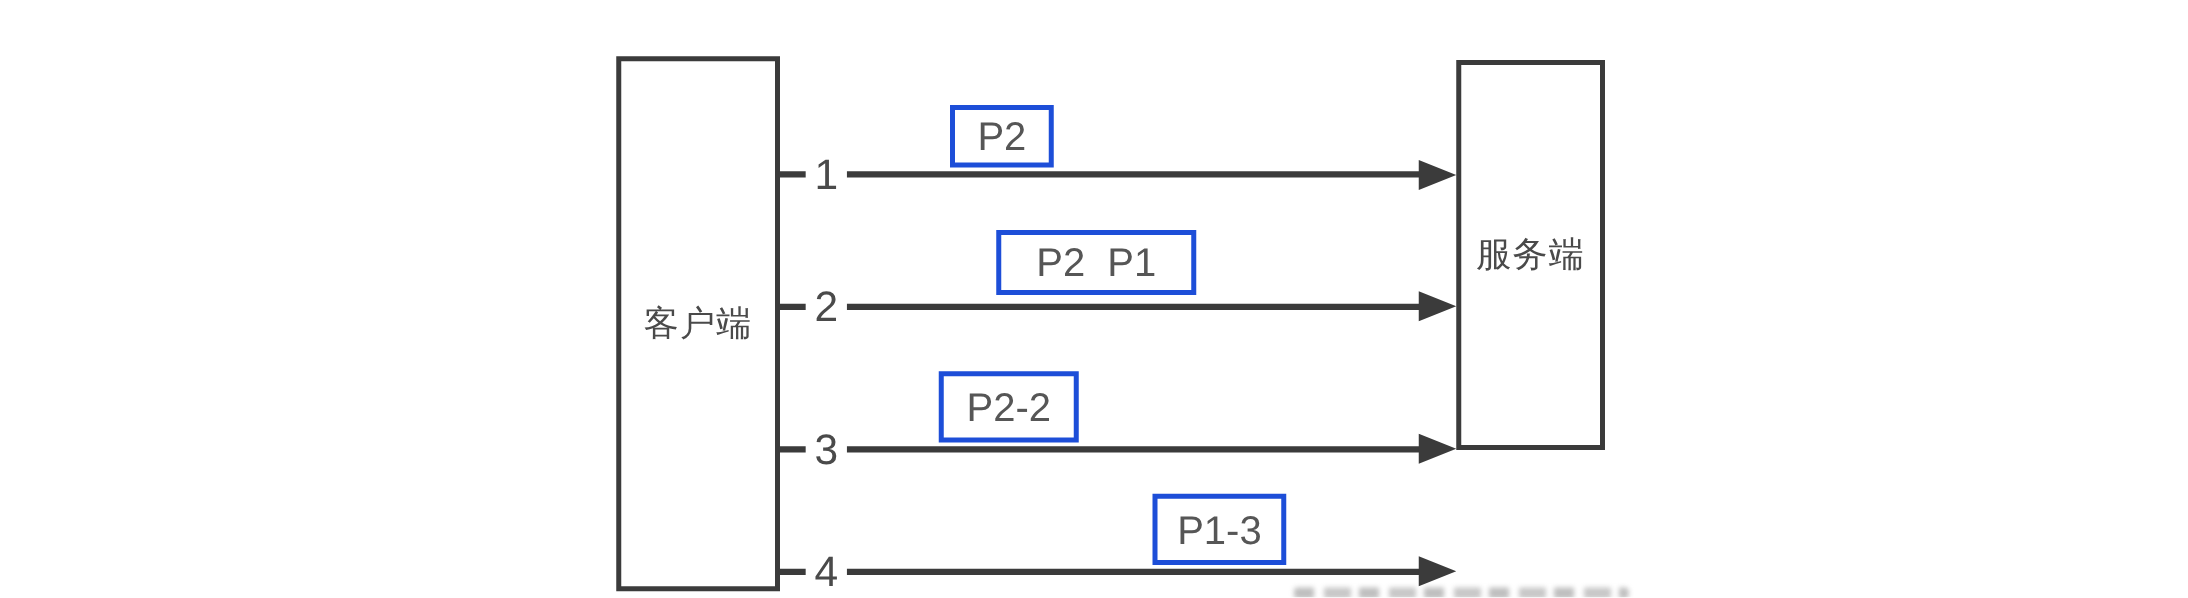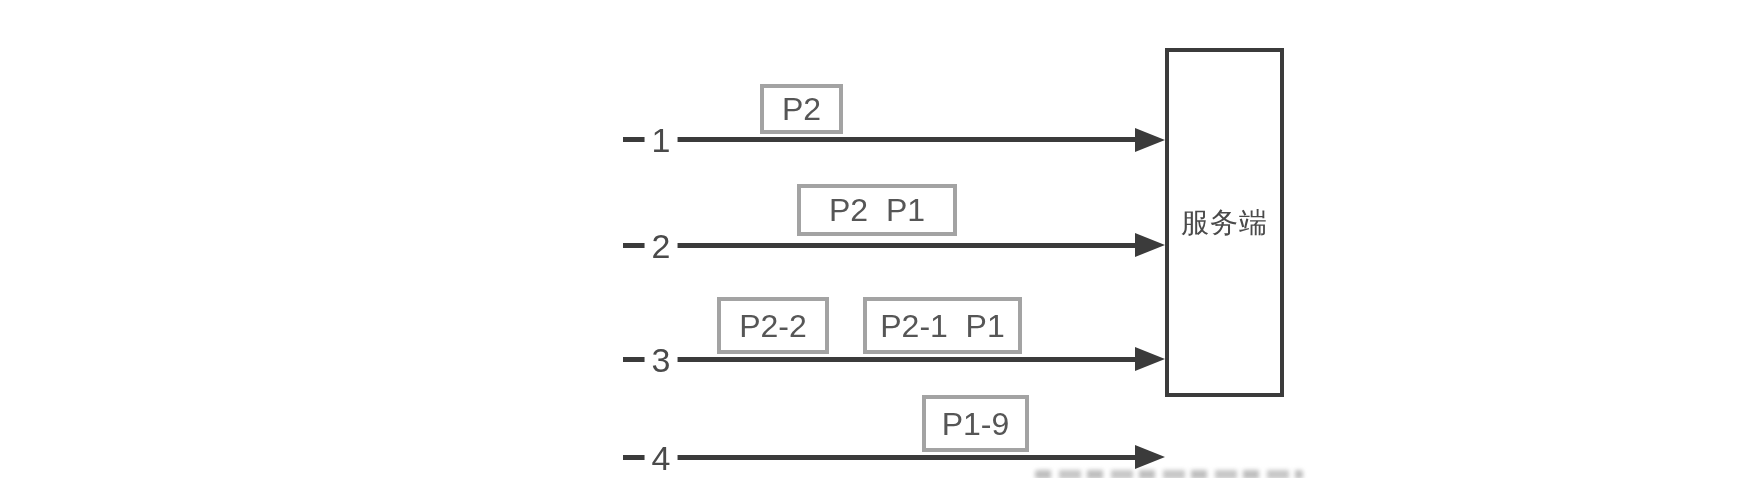--- a/index.html
+++ b/index.html
@@ -21,21 +21,21 @@
     border: 4px solid #3b3b3b;
     background: #ffffff;
     display: flex;
     align-items: center;
     justify-content: center;
     font-size: 28px;
     color: #4a4a4a;
     letter-spacing: 1px;
   }
   .actor-client { left: 493px; top: 45px; width: 131px; height: 428px; }
-  .actor-server { left: 1165px; top: 48px; width: 119px; height: 349px; text-align: right; }
+  .actor-server { left: 1165px; top: 48px; width: 119px; height: 312px; text-align: right; }
   .hline {
     position: absolute;
     left: 623px;
     width: 520px;
     height: 5px;
     background: #3b3b3b;
   }
   .msg-num {
     position: absolute;
     transform: translate(-50%, -50%);
@@ -49,21 +49,21 @@
     position: absolute;
     width: 0;
     height: 0;
     border-top: 12px solid transparent;
     border-bottom: 12px solid transparent;
     border-left: 30px solid #3b3b3b;
   }
   .packet {
     position: absolute;
     box-sizing: border-box;
-    border: 4px solid #a3a3a3;
+    border: 4px solid #1d4ed8;
     background: #ffffff;
     display: flex;
     align-items: center;
     justify-content: center;
     font-size: 32px;
     color: #565656;
     white-space: pre;
     line-height: 1;
   }
   .watermark {
@@ -80,40 +80,42 @@
     filter: blur(2px);
     opacity: 0.55;
     border-radius: 3px;
   }
 </style>
 </head>
 <body>
 
 <div class="stage">
 
+  <div class="actor actor-client">
+    <span>客户端</span>
+  </div>
   <div class="actor actor-server">
     <span>服务端</span>
   </div>
 
   <div class="hline" style="top:137px"></div>
   <span class="msg-num" style="left:661px; top:140px">1</span>
   <div class="arrowhead" style="left:1135px; top:128px"></div>
   <div class="packet" style="left:760px; top:84px; width:83px; height:50px">P2</div>
 
   <div class="hline" style="top:243px"></div>
   <span class="msg-num" style="left:661px; top:246px">2</span>
   <div class="arrowhead" style="left:1135px; top:233px"></div>
   <div class="packet" style="left:797px; top:184px; width:160px; height:52px">P2  P1</div>
 
   <div class="hline" style="top:357px"></div>
   <span class="msg-num" style="left:661px; top:360px">3</span>
   <div class="arrowhead" style="left:1135px; top:347px"></div>
-  <div class="packet" style="left:717px; top:297px; width:112px; height:57px">P2-2</div>
-  <div class="packet" style="left:863px; top:297px; width:159px; height:57px">P2-1  P1</div>
+  <div class="packet" style="left:751px; top:297px; width:112px; height:57px">P2-2</div>
 
   <div class="hline" style="top:455px"></div>
   <span class="msg-num" style="left:661px; top:458px">4</span>
   <div class="arrowhead" style="left:1135px; top:445px"></div>
-  <div class="packet" style="left:922px; top:395px; width:107px; height:57px">P1-9</div>
+  <div class="packet" style="left:922px; top:395px; width:107px; height:57px">P1-3</div>
 
   <div class="watermark"></div>
 
 </div>
 
 </body></html>

